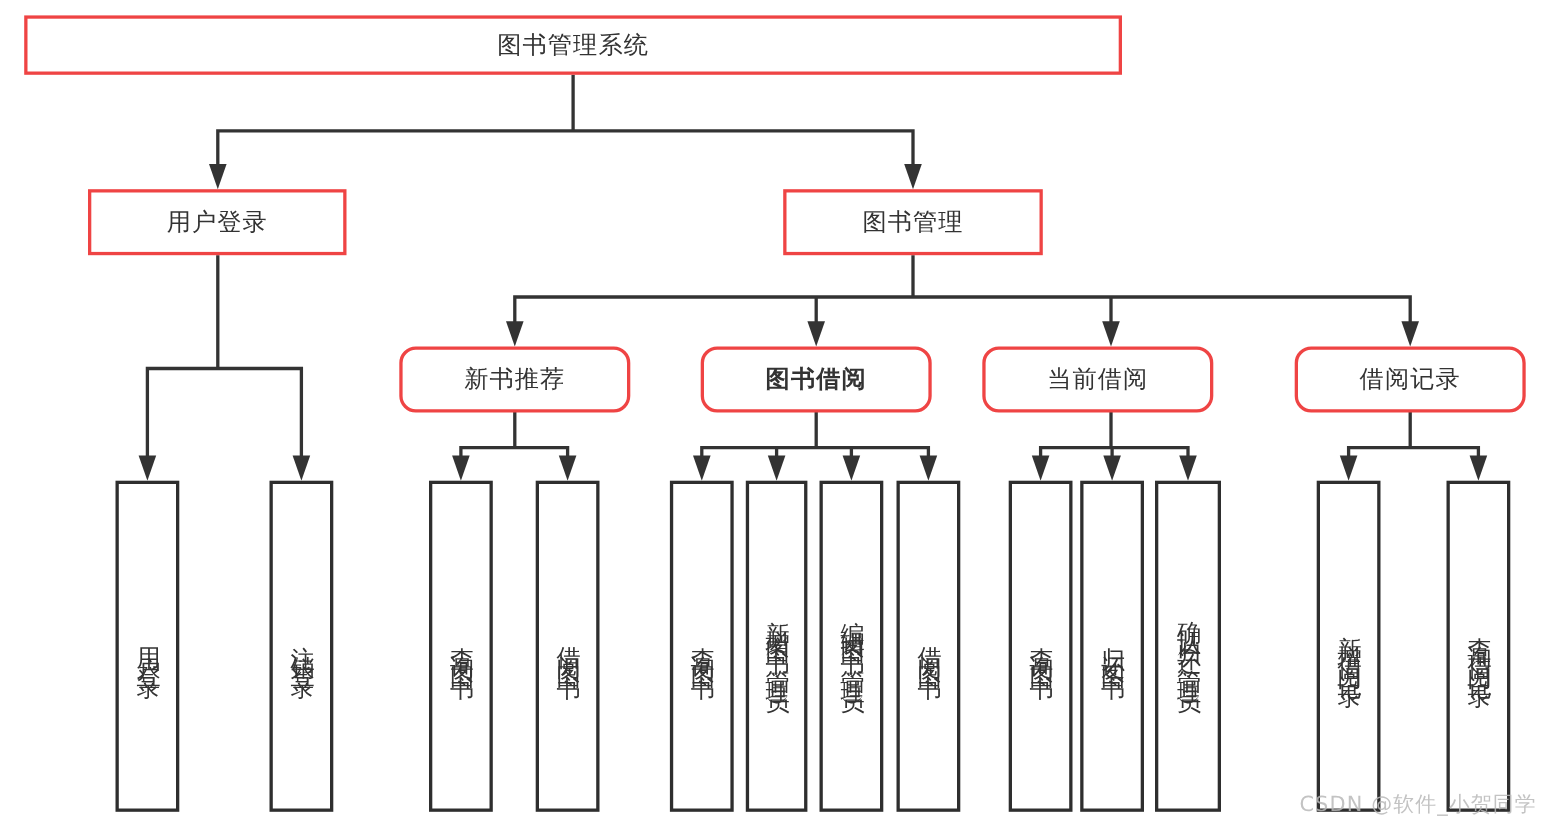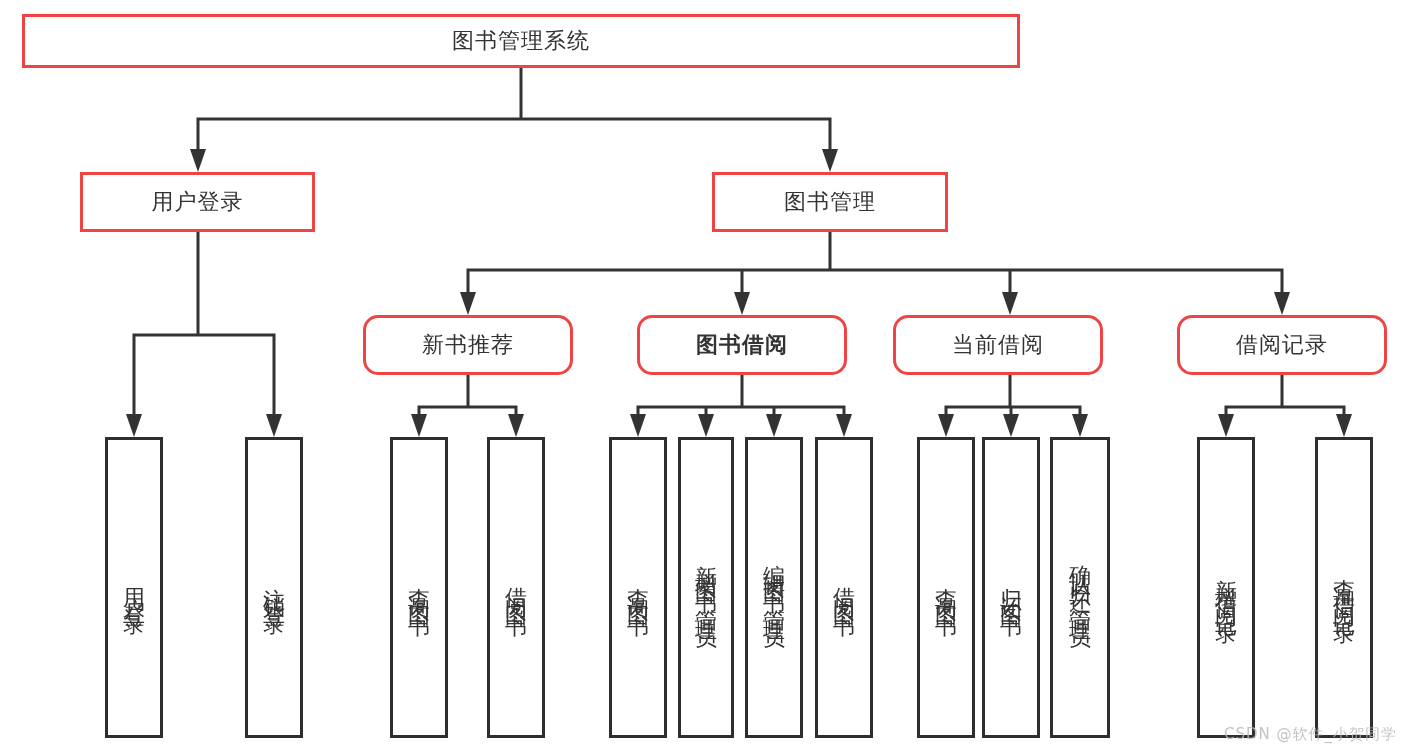--- a/index.html
+++ b/index.html
@@ -73,21 +73,21 @@
   .lf8  { left: 815px; }
   .lf9  { left: 917px; }
   .lf10 { left: 982px; }
   .lf11 { left: 1050px; width: 60px; }
   .lf12 { left: 1197px; }
   .lf13 { left: 1315px; }
   .watermark {
     position: absolute;
     right: 8px;
     bottom: 3px;
-    font-size: 15px;
+    font-size: 19px;
     color: #b9b9b9;
     opacity: 0.85;
     letter-spacing: 1px;
     white-space: nowrap;
   }
 </style>
 </head>
 <body>
 
 <div class="stage">

